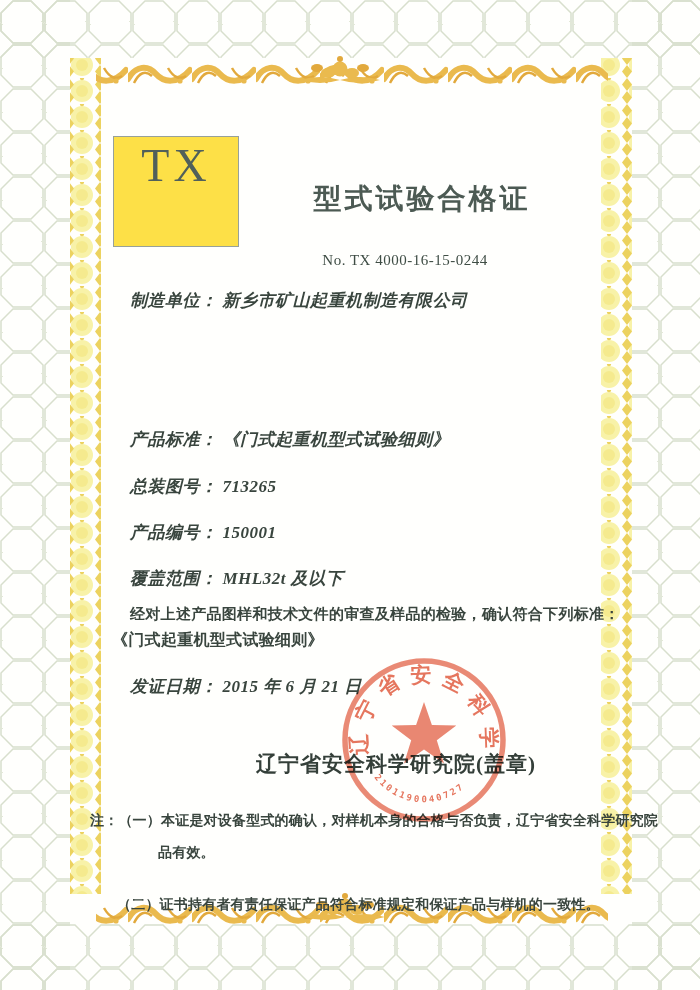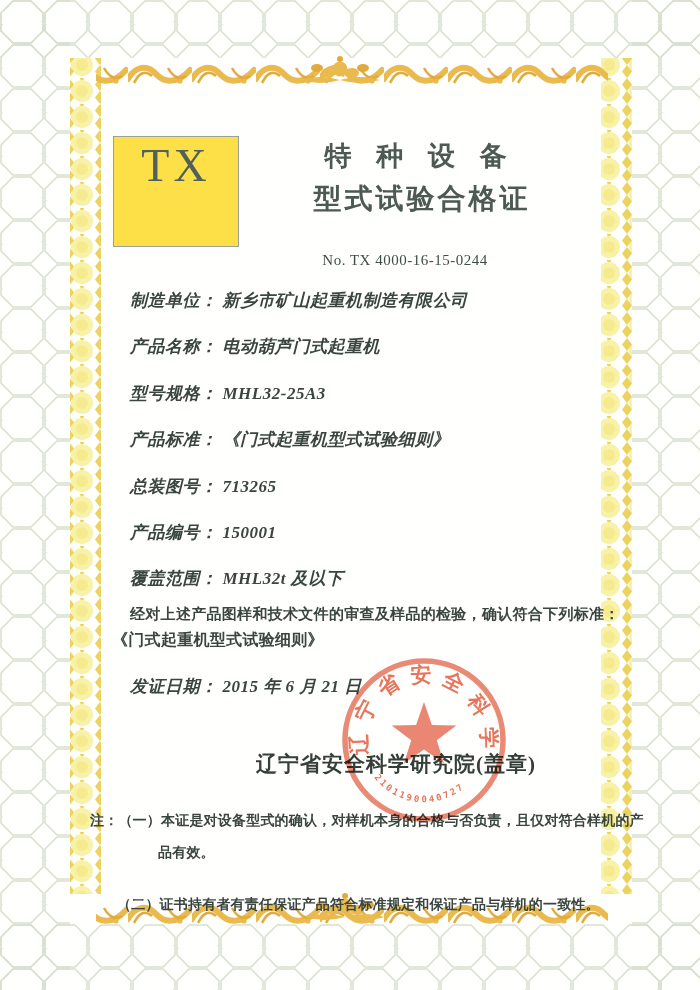--- a/index.html
+++ b/index.html
@@ -90,32 +90,25 @@
     <rect x="96" y="57" width="512" height="30" fill="url(#scroll)"></rect>
     <use href="#motif" x="0" y="0" transform="translate(340,72)"></use>
     <rect x="96" y="894" width="512" height="30" fill="url(#scroll)"></rect>
     <use href="#motif" x="0" y="0" transform="translate(345,909)"></use>
   </svg>
 
   <div class="abs logo-box">
     <span>TX</span>
   </div>
 
-  <div class="abs title-top">特 种 设 备</div>
   <div class="abs title-main">型式试验合格证</div>
   <div class="abs cert-no">No. TX 4000-16-15-0244</div>
 
   <div class="abs row" style="top:290px">
     <span class="lbl">制造单位：</span><span class="val">新乡市矿山起重机制造有限公司</span>
-  </div>
-  <div class="abs row" style="top:336px">
-    <span class="lbl">产品名称：</span><span class="val">电动葫芦门式起重机</span>
-  </div>
-  <div class="abs row" style="top:383px">
-    <span class="lbl">型号规格：</span><span class="val">MHL32-25A3</span>
   </div>
   <div class="abs row" style="top:429px">
     <span class="lbl">产品标准：</span><span class="val">《门式起重机型式试验细则》</span>
   </div>
   <div class="abs row" style="top:476px">
     <span class="lbl">总装图号：</span><span class="val">713265</span>
   </div>
   <div class="abs row" style="top:522px">
     <span class="lbl">产品编号：</span><span class="val">150001</span>
   </div>
@@ -126,21 +119,21 @@
   <div class="abs stmt" style="left:130px;top:605px">经对上述产品图样和技术文件的审查及样品的检验，确认符合下列标准：</div>
   <div class="abs stmt" style="left:112px;top:630px;font-size:16px">《门式起重机型式试验细则》</div>
 
   <div class="abs row" style="top:676px">
     <span class="lbl">发证日期：</span><span class="val">2015 年 6 月 21 日</span>
   </div>
 
   <div class="abs issuer">辽宁省安全科学研究院(盖章)</div>
 
   <div class="abs note" style="left:90px;top:812px">
-    <span>注：</span><span>（一）</span><span>本证是对设备型式的确认，对样机本身的合格与否负责，且仅对符合样机的产</span>
+    <span>注：</span><span>（一）</span><span>本证是对设备型式的确认，对样机本身的合格与否负责，辽宁省安全科学研究院</span>
   </div>
   <div class="abs note" style="left:158px;top:844px">品有效。</div>
   <div class="abs note" style="left:117px;top:896px">
     <span>（二）</span><span>证书持有者有责任保证产品符合标准规定和保证产品与样机的一致性。</span>
   </div>
 
   <svg class="stamp-svg" width="700" height="990" viewBox="0 0 700 990" aria-hidden="true">
     <g opacity="0.82">
       <circle cx="424" cy="740" r="79" fill="none" stroke="#e0583c" stroke-width="5.5" opacity="0.85"></circle>
       <polygon fill="#e0583c" opacity="0.88" points="424,702 431.9,725.1 456.3,725.5 436.8,740.2 444,763.5 424,749.5 404,763.5 411.2,740.2 391.7,725.5 416.1,725.1"></polygon>

